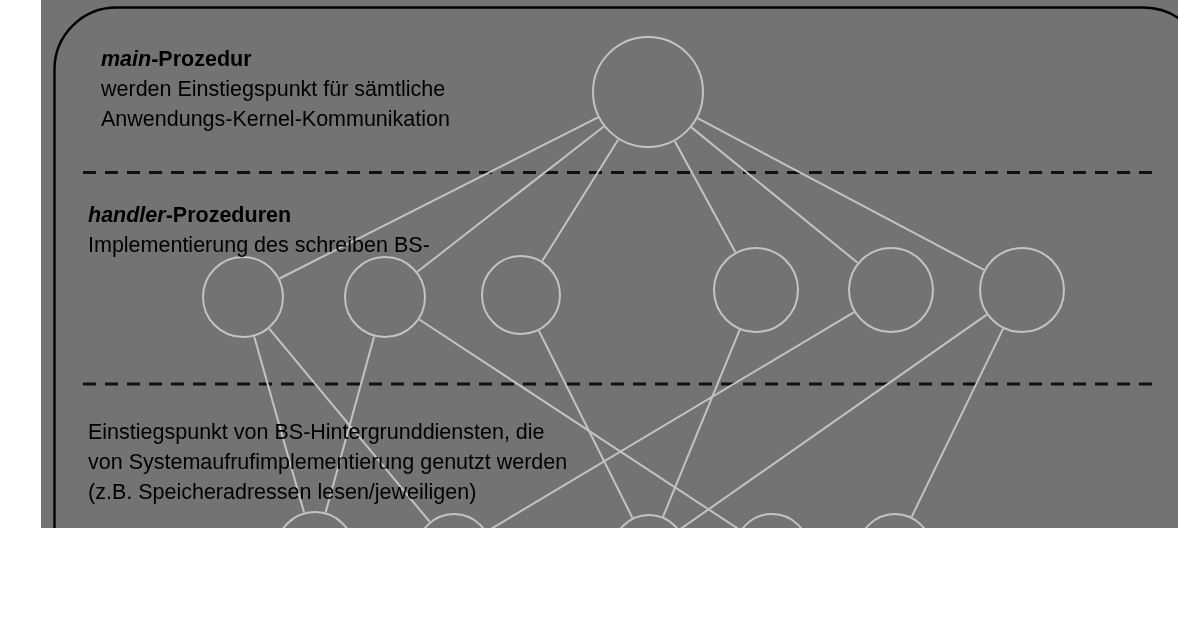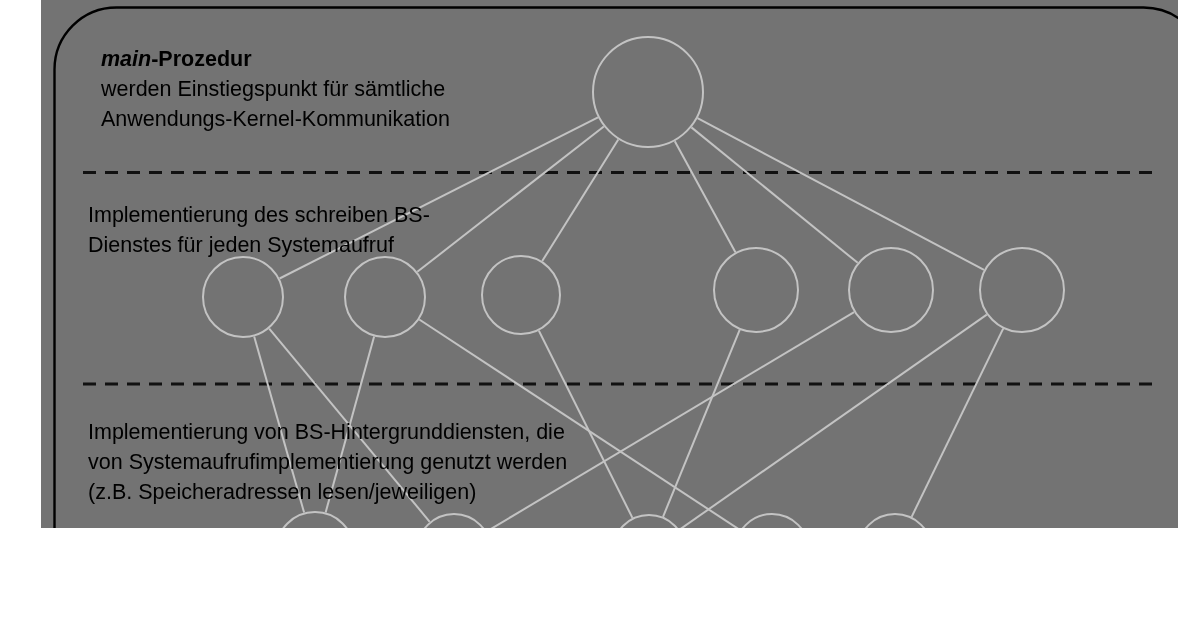--- a/index.html
+++ b/index.html
@@ -78,23 +78,23 @@
       <circle cx="854" cy="551" r="37" fill="none" stroke="#c3c3c3" stroke-width="2"></circle>
     </svg>
 
   <div class="sec" id="section-main">
     <div class="sec-title"><span class="it">main</span><span>-Prozedur</span></div>
     <div>werden Einstiegspunkt für sämtliche</div>
     <div>Anwendungs-Kernel-Kommunikation</div>
   </div>
 
   <div class="sec" id="section-handler">
+    <div class="sec-title"><span class="it">handler</span><span>-Prozeduren</span></div>
     <div>Implementierung des schreiben BS-</div>
-    <div>Dienstes für jeden Systemaufruf</div>
   </div>
 
   <div class="sec" id="section-utility">
-    <div>Implementierung von BS-Hintergrunddiensten, die</div>
+    <div>Einstiegspunkt von BS-Hintergrunddiensten, die</div>
     <div>von Systemaufrufimplementierung genutzt werden</div>
     <div>(z.B. Speicheradressen lesen/jeweiligen)</div>
   </div>
 
 </div>
 
 </body></html>

